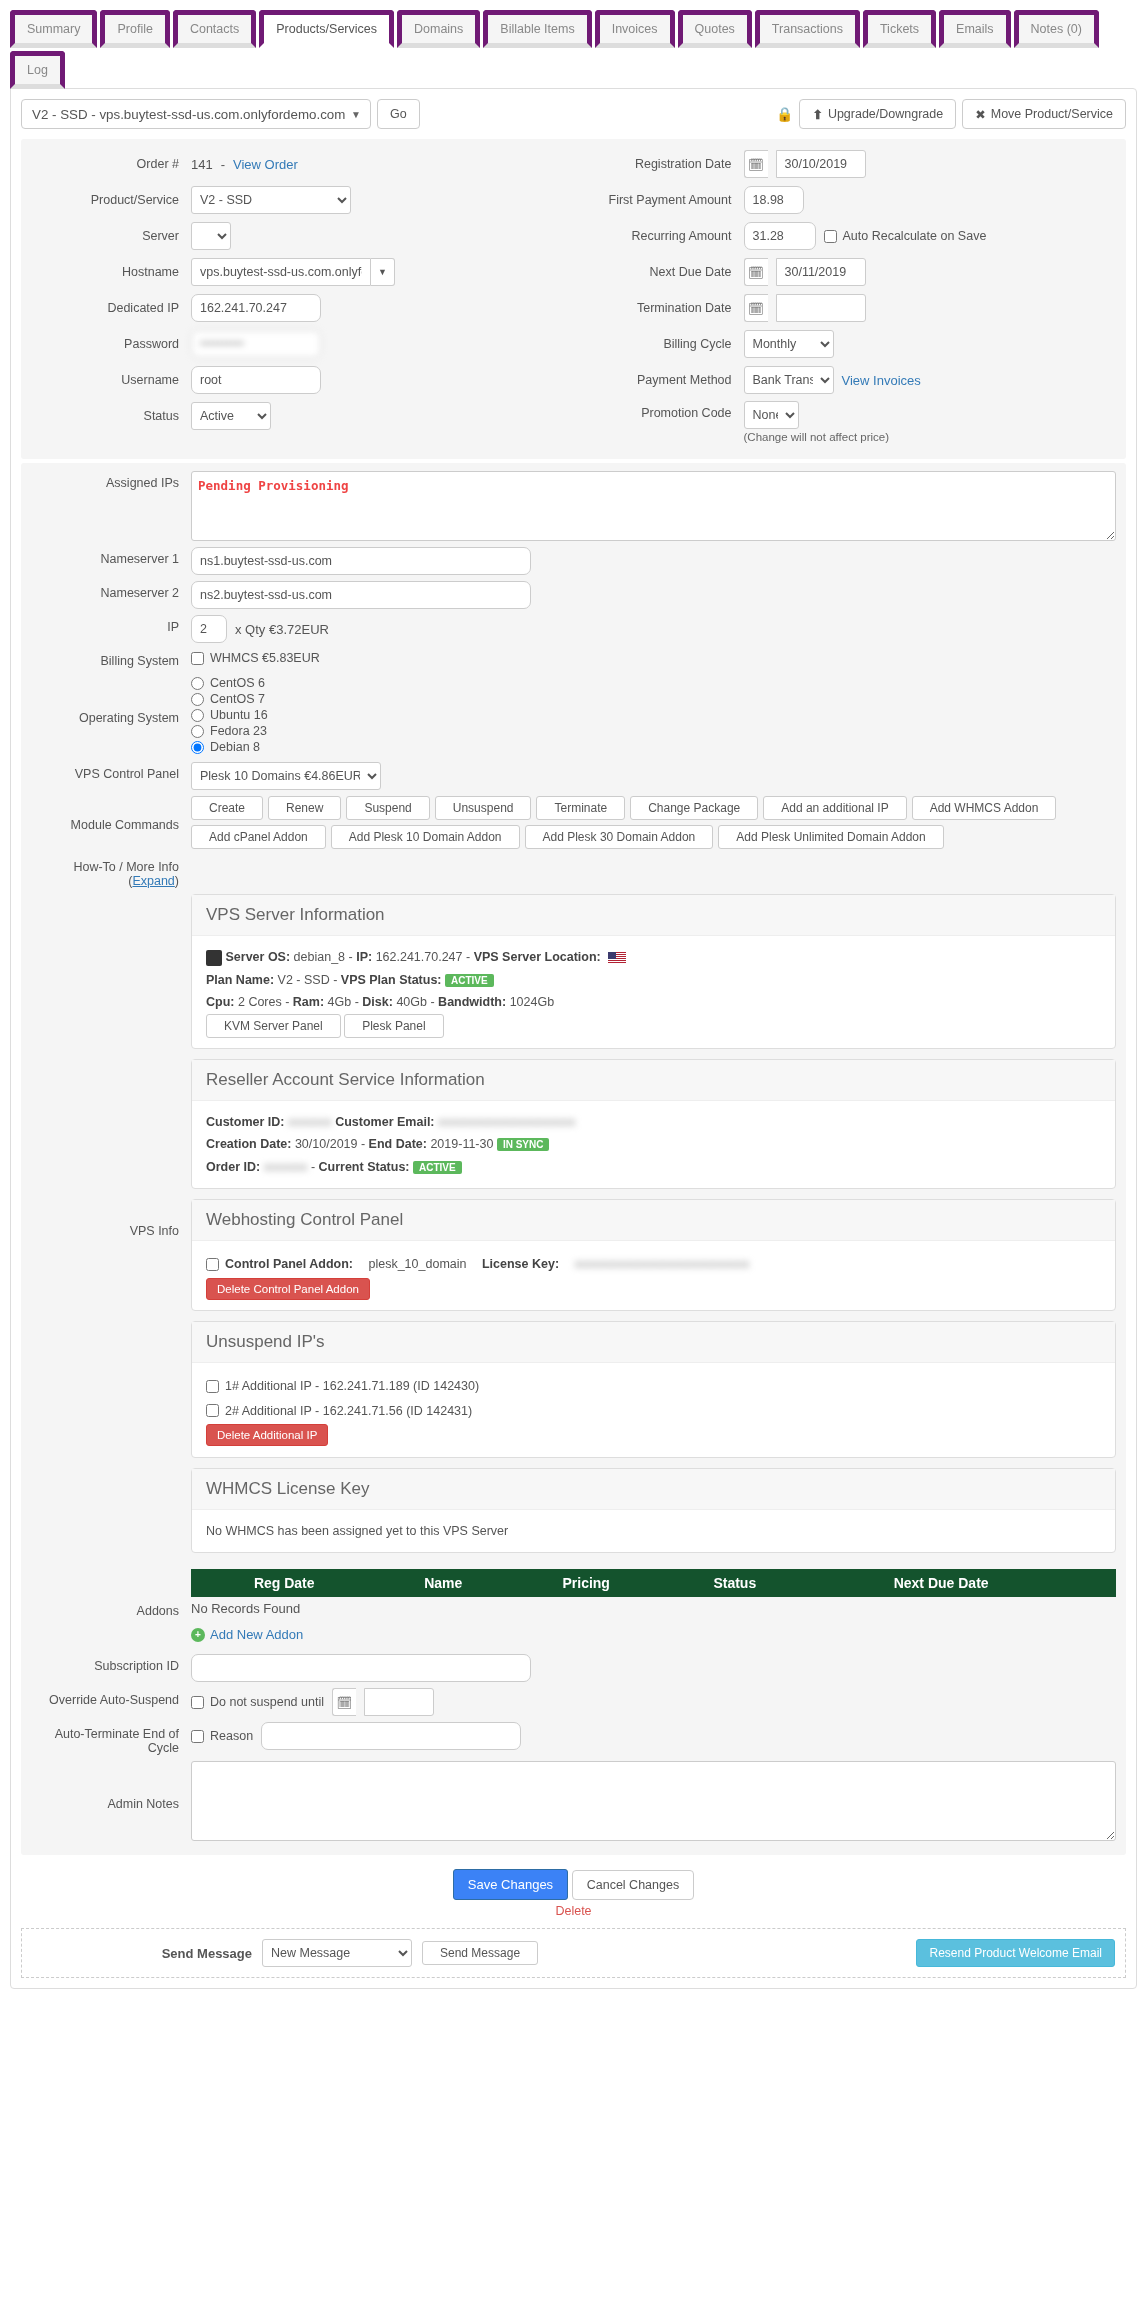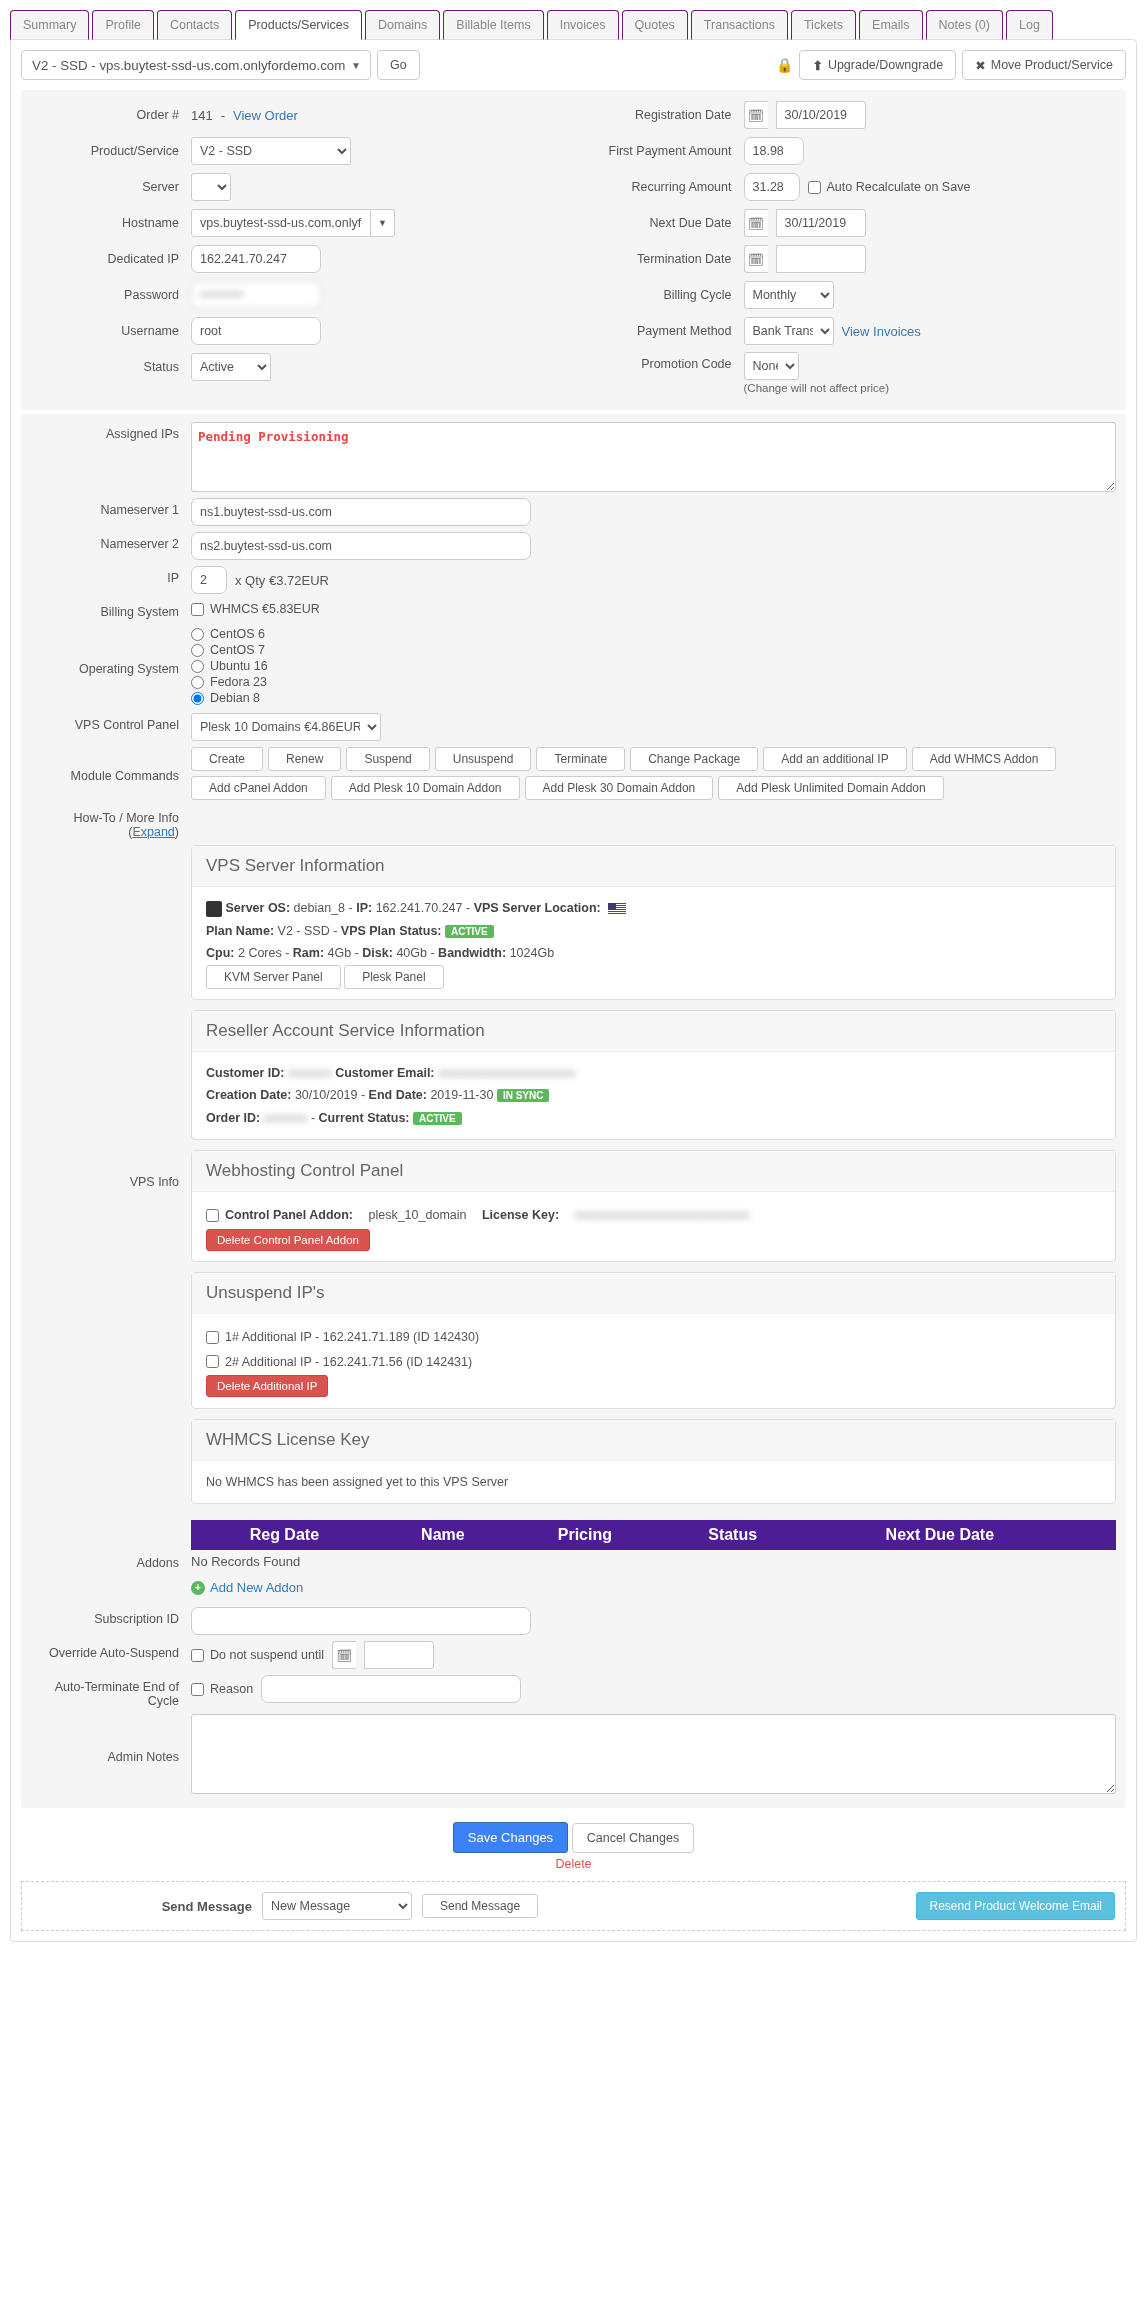--- a/index.html
+++ b/index.html
@@ -1,18 +1,18 @@
 <!DOCTYPE html>
 <html><head>
 <meta charset="utf-8">
 <style>
 *{box-sizing:border-box;margin:0;padding:0;}
 body{font-family:-apple-system,BlinkMacSystemFont,"Segoe UI",Arial,sans-serif;font-size:13px;color:#555;background:#fff;padding:10px;}
 .tabs{display:flex;gap:3px;flex-wrap:wrap;margin-bottom:-1px;}
-.tab{padding:7px 12px;border:1px solid #701a75;background:#f5f5f5;color:#888;border-radius:4px 4px 0 0;cursor:pointer;font-size:12.5px;border-bottom-color:#ddd;}
+.tab{padding:7px 12px;border:5px solid #701a75;background:#f5f5f5;color:#888;border-radius:4px 4px 0 0;cursor:pointer;font-size:12.5px;border-bottom-color:#ddd;}
 .tab.active{background:#fff;color:#555;border-bottom-color:#fff;position:relative;z-index:2;}
 .panel{border:1px solid #ddd;border-radius:0 4px 4px 4px;padding:10px;}
 .topbar{display:flex;gap:6px;align-items:center;margin-bottom:10px;}
 .sel-wide{flex:1;height:30px;border:1px solid #ccc;border-radius:4px;padding:0 24px 0 10px;color:#555;background:#fff;appearance:none;position:relative;}
 .sel-wrap{flex:1;position:relative;}
 .sel-wrap .caret{position:absolute;right:10px;top:50%;transform:translateY(-50%);pointer-events:none;font-size:10px;color:#666;}
 .btn{height:30px;padding:0 12px;border:1px solid #ccc;background:#fff;border-radius:4px;color:#555;cursor:pointer;font-size:12.5px;display:inline-flex;align-items:center;gap:5px;}
 .lock-ic{color:#d9534f;font-size:14px;}
 .form-grid{display:flex;gap:20px;background:#f5f5f5;padding:10px;border-radius:3px;}
 .form-col{flex:1;}
@@ -35,21 +35,21 @@
 .cmd-btns{display:flex;flex-wrap:wrap;gap:5px;}
 .card{border:1px solid #ddd;border-radius:4px;margin-bottom:10px;background:#fff;}
 .card-h{padding:10px 14px;background:#f7f7f7;border-bottom:1px solid #eee;font-size:17px;color:#666;font-weight:400;}
 .card-b{padding:10px 14px;font-size:12.5px;color:#555;line-height:1.8;}
 .card-b b{color:#444;}
 .badge-g{background:#5cb85c;color:#fff;padding:1px 6px;border-radius:2px;font-size:10px;font-weight:600;}
 .btn-red{background:#d9534f;border:1px solid #d43f3a;color:#fff;padding:4px 10px;border-radius:3px;cursor:pointer;font-size:11.5px;}
 .flag{display:inline-block;width:18px;height:12px;background:linear-gradient(to bottom,#b22234 0 8%,#fff 8% 16%,#b22234 16% 24%,#fff 24% 32%,#b22234 32% 40%,#fff 40% 48%,#b22234 48% 56%,#fff 56% 64%,#b22234 64% 72%,#fff 72% 80%,#b22234 80% 88%,#fff 88% 100%);position:relative;vertical-align:middle;}
 .flag::before{content:"";position:absolute;top:0;left:0;width:8px;height:7px;background:#3c3b6e;}
 .tbl{width:100%;border-collapse:collapse;}
-.tbl th{background:#4c1d95;color:#fff;padding:6px 8px;font-size:16px;font-weight:600;text-align:center;}
+.tbl th{background:#14532d;color:#fff;padding:6px 8px;font-size:14px;font-weight:600;text-align:center;}
 .tbl th:last-child,.tbl th:nth-last-child(2){width:20px;}
 .addon-link{color:#337ab7;cursor:pointer;display:inline-flex;align-items:center;gap:5px;}
 .plus-ic{width:14px;height:14px;border-radius:50%;background:#5cb85c;color:#fff;display:inline-flex;align-items:center;justify-content:center;font-size:10px;font-weight:bold;}
 .footer-btns{text-align:center;margin:14px 0 4px;}
 .btn-primary{background:#3b82f6;border:1px solid #2e6da4;color:#fff;padding:7px 14px;border-radius:3px;cursor:pointer;font-size:13px;}
 .del-link{color:#d9534f;text-align:center;cursor:pointer;font-size:12.5px;}
 .send-row{border:1px dashed #ccc;padding:10px;display:flex;align-items:center;gap:10px;margin-top:10px;}
 .send-row .lbl{flex:0 0 220px;text-align:right;font-weight:600;color:#555;}
 .btn-info{background:#5bc0de;border:1px solid #46b8da;color:#fff;padding:6px 12px;border-radius:3px;cursor:pointer;font-size:12px;}
 .blur{filter:blur(3px);color:#999;}
@@ -159,21 +159,21 @@
         </div>
    <div class="frow">
           <div class="flabel">First Payment Amount</div>
           <div class="fctrl">
             <input class="inp" style="width: 60px;" value="18.98">
           </div>
         </div>
    <div class="frow">
           <div class="flabel">Recurring Amount</div>
           <div class="fctrl">
-            <input class="inp" style="width: 56px;" value="31.28">
+            <input class="inp" style="width: 72px;" value="31.28">
             <label class="chk-line">
               <input type="checkbox" style="">
               <span>Auto Recalculate on Save</span>
             </label>
           </div>
         </div>
    <div class="frow">
           <div class="flabel">Next Due Date</div>
           <div class="fctrl">
             <span class="inp" style="width:24px;display:inline-flex;align-items:center;justify-content:center;border-right:none;border-radius:3px 0 0 3px">🗓</span>

